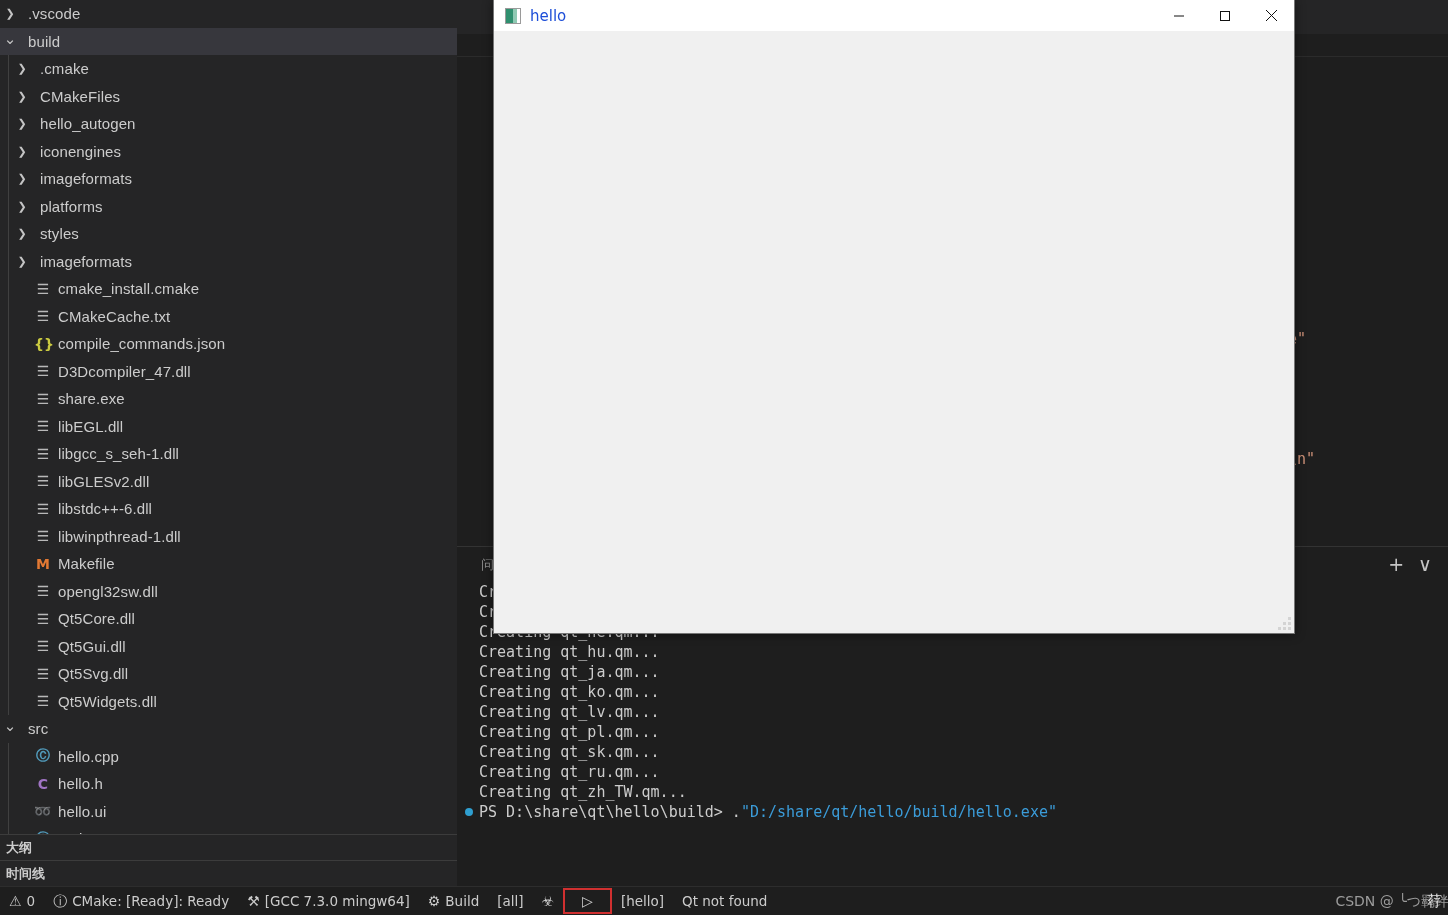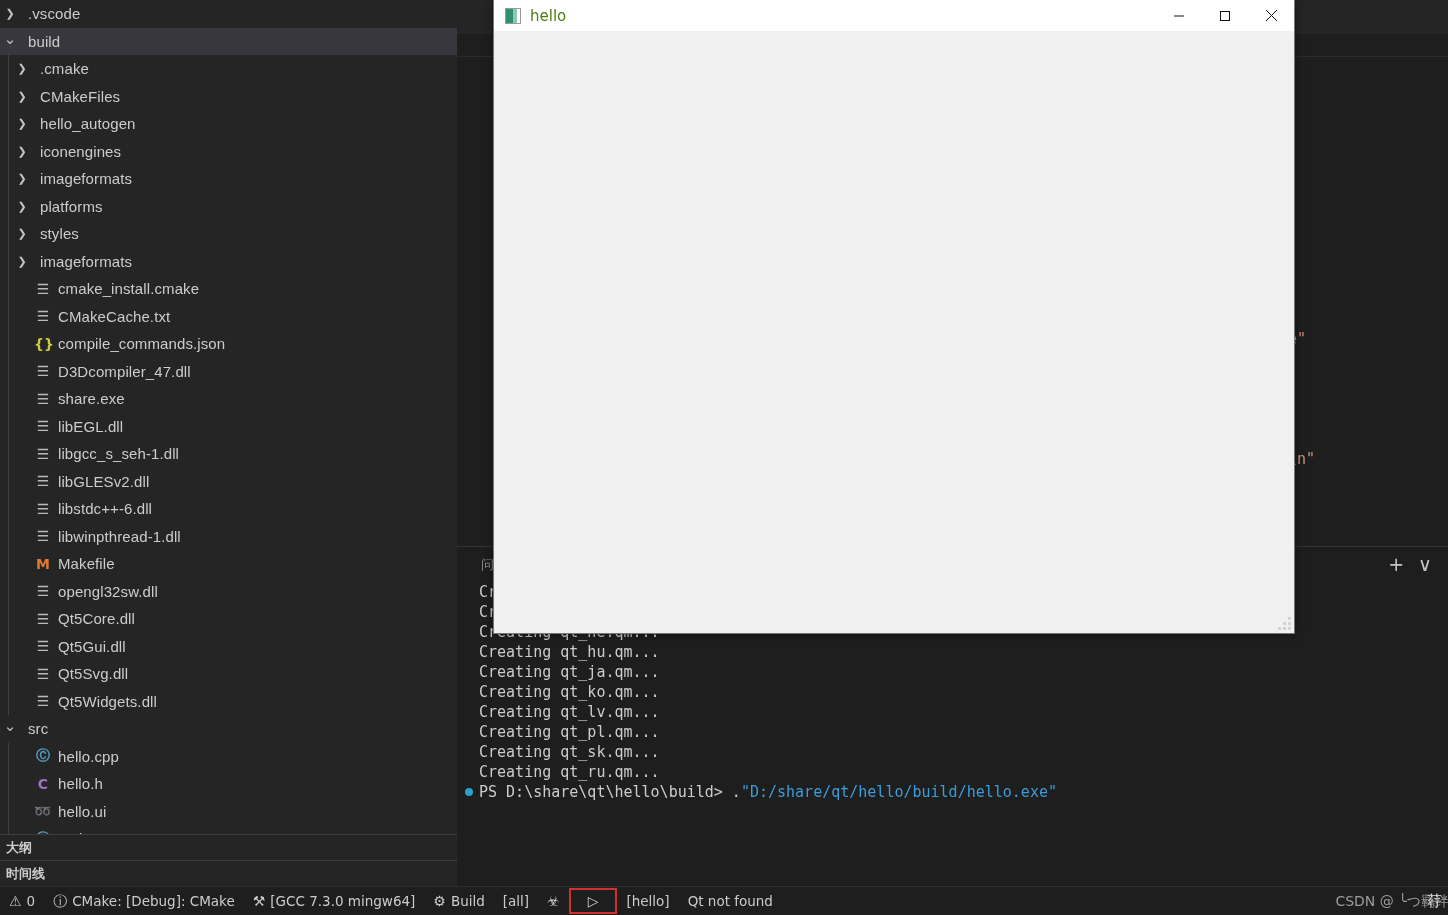--- a/index.html
+++ b/index.html
@@ -168,21 +168,21 @@
   .qt-title-left { display:flex; align-items:center; gap:9px; padding-left:11px; flex:1; }
   .qt-appicon {
     width:16px; height:16px; border:1px solid #9a9a9a; background:#ffffff;
     display:flex; overflow:hidden;
   }
   .qt-appicon i { display:block; height:100%; }
   .qt-appicon .a { width:50%; background:#2f8f6f; }
   .qt-appicon .b { width:25%; background:#8fc9b3; }
   .qt-appicon .c { width:25%; background:#ffffff; }
   .qt-title-text {
-    color:#4d7c0f; font-size:15px;
+    color:#1d4ed8; font-size:15px;
     font-family:"DejaVu Sans","Liberation Sans",sans-serif;
   }
   .qt-ctrls { display:flex; height:31px; }
   .qt-btn {
     width:46px; height:31px; display:flex; align-items:center; justify-content:center;
     color:#111111;
   }
   .qt-client { flex:1; background:#f0f0f0; position:relative; }
   .qt-grip {
     position:absolute; right:3px; bottom:3px; width:13px; height:13px;
@@ -391,34 +391,35 @@
               <div class="t-line">Cr</div>
               <div class="t-line">Cr</div>
               <div class="t-line">Creating qt_he.qm...</div>
               <div class="t-line">Creating qt_hu.qm...</div>
               <div class="t-line">Creating qt_ja.qm...</div>
               <div class="t-line">Creating qt_ko.qm...</div>
               <div class="t-line">Creating qt_lv.qm...</div>
               <div class="t-line">Creating qt_pl.qm...</div>
               <div class="t-line">Creating qt_sk.qm...</div>
               <div class="t-line">Creating qt_ru.qm...</div>
+              <div class="t-line">Creating qt_zh_TW.qm...</div>
               <div class="t-prompt"><span class="dot-filled"></span><span class="t-white">PS D:\share\qt\hello\build&gt; .</span><span class="t-blue">"D:/share/qt/hello/build/hello.exe"</span></div>
             </div>
         </div>
       </div>
     </div>
 
     <div class="statusbar" id="statusbar">
       <div class="sb-item">
           <span class="sb-ico">⚠</span>
           <span>0</span>
         </div>
         <div class="sb-item">
           <span class="sb-ico">ⓘ</span>
-          <span>CMake: [Debug]: CMake</span>
+          <span>CMake: [Ready]: Ready</span>
         </div>
         <div class="sb-item">
           <span class="sb-ico">⚒</span>
           <span>[GCC 7.3.0 mingw64]</span>
         </div>
         <div class="sb-item">
           <span class="sb-ico">⚙</span>
           <span>Build</span>
         </div>
         <div class="sb-item">

